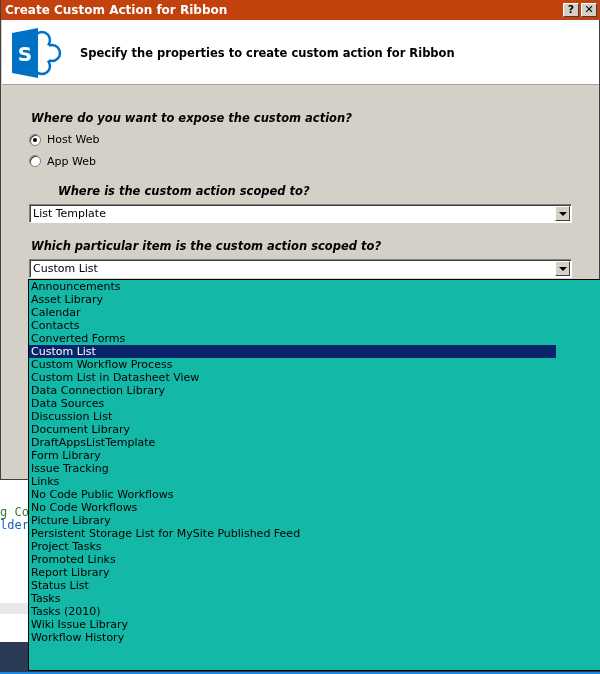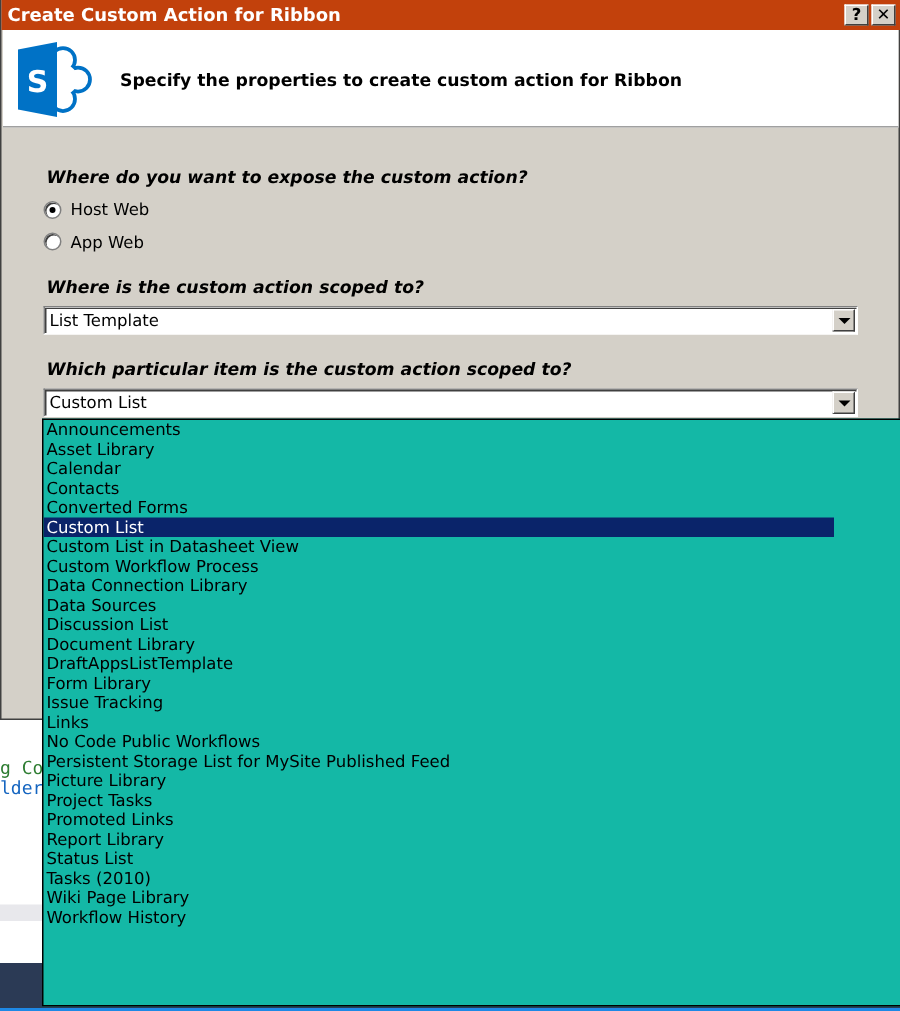--- a/index.html
+++ b/index.html
@@ -87,21 +87,21 @@
   <div class="q" style="top:111px;">Where do you want to expose the custom action?</div>
   <div class="radio-row" style="top:130px;align-items:flex-end;">
     <span class="radio checked"></span>
     <span class="radio-label">Host Web</span>
   </div>
   <div class="radio-row" style="top:153px;">
     <span class="radio"></span>
     <span class="radio-label">App Web</span>
   </div>
 
-  <div class="q" style="top:184px;">Where is the custom action scoped to?</div>
+  <div class="q" style="top:184px;margin-left:27px;">Where is the custom action scoped to?</div>
   <div class="combo" style="top:204px;padding-left:17px;">
     <span class="combo-text">List Template</span>
     <span class="combo-arrow"></span>
   </div>
 
   <div class="q" style="top:239px;">Which particular item is the custom action scoped to?</div>
   <div class="combo" style="top:259px;">
     <span class="combo-text">Custom List</span>
     <span class="combo-arrow"></span>
   </div>
@@ -111,39 +111,41 @@
 </div>
 
 <div class="dropdown">
   <div class="dd-list" id="dd-list">
       <div class="dd-item">Announcements</div>
       <div class="dd-item">Asset Library</div>
       <div class="dd-item">Calendar</div>
       <div class="dd-item">Contacts</div>
       <div class="dd-item">Converted Forms</div>
       <div class="dd-item selected">Custom List</div>
+      <div class="dd-item">Custom Workflow Process</div>
       <div class="dd-item">Custom List in Datasheet View</div>
-      <div class="dd-item">Custom Workflow Process</div>
       <div class="dd-item">Data Connection Library</div>
       <div class="dd-item">Data Sources</div>
       <div class="dd-item">Discussion List</div>
       <div class="dd-item">Document Library</div>
       <div class="dd-item">DraftAppsListTemplate</div>
       <div class="dd-item">Form Library</div>
       <div class="dd-item">Issue Tracking</div>
       <div class="dd-item">Links</div>
       <div class="dd-item">No Code Public Workflows</div>
+      <div class="dd-item">No Code Workflows</div>
+      <div class="dd-item">Picture Library</div>
       <div class="dd-item">Persistent Storage List for MySite Published Feed</div>
-      <div class="dd-item">Picture Library</div>
       <div class="dd-item">Project Tasks</div>
       <div class="dd-item">Promoted Links</div>
       <div class="dd-item">Report Library</div>
       <div class="dd-item">Status List</div>
+      <div class="dd-item">Tasks</div>
       <div class="dd-item">Tasks (2010)</div>
-      <div class="dd-item">Wiki Page Library</div>
+      <div class="dd-item">Wiki Issue Library</div>
       <div class="dd-item">Workflow History</div>
     </div>
   <div class="dd-scroll">
     <div class="sb-btn sb-up"></div>
     <div class="sb-track"></div>
     <div class="sb-thumb"></div>
     <div class="sb-btn sb-down"></div>
   </div>
 </div>
 

